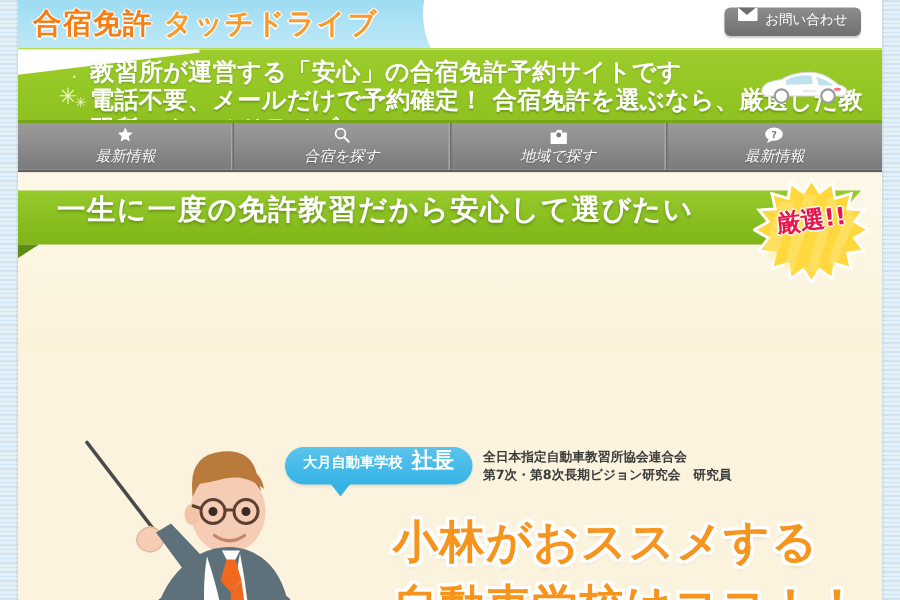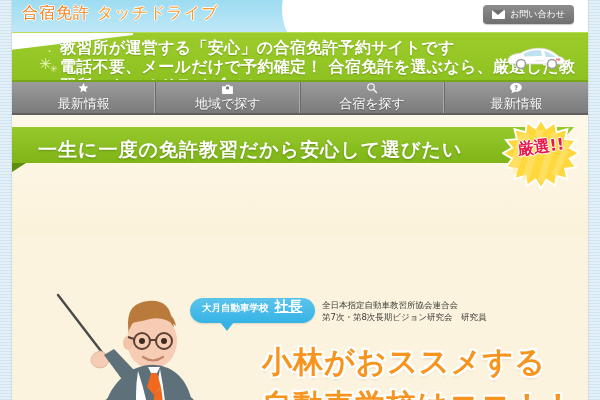--- a/index.html
+++ b/index.html
@@ -11,26 +11,26 @@
   }
   .page{position:absolute;left:12px;top:0;width:576px;height:400px;background:#ffffff;overflow:hidden;
         box-shadow:0 0 0 1px rgba(0,0,0,.06);}
 
   
   .header{position:relative;height:32px;background:#ffffff;}
   .hdr-sky{position:absolute;left:0;top:0;width:340px;height:32px;
            background:linear-gradient(#9ddcf2,#bfe8f7);}
   .hdr-sky:after{content:"";position:absolute;right:-40px;top:-46px;width:110px;height:110px;
            border-radius:50%;background:#ffffff;}
-  .site-title{position:absolute;left:10px;top:3px;font-size:16px;font-weight:normal;color:#f77e15;
+  .site-title{position:absolute;left:10px;top:3px;font-size:19px;font-weight:bold;color:#f77e15;
            letter-spacing:1px;text-shadow:0 1px 0 #fff,1px 0 0 #fff,-1px 0 0 #fff,0 -1px 0 #fff;}
   .site-title .t2{color:#f99a2c;margin-left:7px;}
   .contact-btn{position:absolute;right:14px;top:5px;height:19px;padding:0 9px;border-radius:4px;
            background:linear-gradient(#8d8d8d,#6f6f6f);color:#fff;font-size:9px;line-height:19px;
-           display:flex;align-items:center;gap:5px;box-shadow:0 1px 1px rgba(0,0,0,.2);}
+           display:flex;align-items:flex-start;gap:5px;box-shadow:0 1px 1px rgba(0,0,0,.2);}
   .mail-ico{width:13px;height:9px;background:#fff;position:relative;border-radius:1px;display:inline-block;}
   .mail-ico:after{content:"";position:absolute;left:0;top:0;width:0;height:0;
            border-left:6.5px solid transparent;border-right:6.5px solid transparent;border-top:5px solid #6f6f6f;}
 
   
   .lead{position:relative;height:47px;overflow:hidden;
         background:linear-gradient(#9ccc2b,#8ec220);
         border-top:1px solid #b7dd55;border-bottom:2px solid #76a617;}
   .lead:before{content:"";position:absolute;left:-10px;top:-16px;width:130px;height:26px;
         background:#ffffff;transform:rotate(-7deg);}
@@ -42,31 +42,31 @@
   .sp3{left:36px;top:14px;font-size:8px;}
   .car{position:absolute;right:22px;top:10px;width:62px;height:28px;}
 
   
   .nav{display:flex;height:31px;background:linear-gradient(#9b9b9b,#7b7b7b);
        border-bottom:2px solid #5f5f5f;}
   .nav-item{flex:1;position:relative;display:flex;flex-direction:column;align-items:center;
        justify-content:center;gap:1px;border-right:1px solid #6c6c6c;
        box-shadow:inset -1px 0 0 #a9a9a9;cursor:pointer;}
   .nav-item:last-child{border-right:none;box-shadow:none;}
-  .nav-label{font-size:13px;color:#ffffff;text-shadow:0 1px 1px rgba(0,0,0,.35);}
+  .nav-label{font-size:10px;color:#ffffff;text-shadow:0 1px 1px rgba(0,0,0,.35);font-style:italic;}
   .nav-ico{height:11px;display:flex;align-items:center;justify-content:center;color:#fff;}
 
   
   .stage{position:relative;height:288px;background:#fbf3dd;}
   .stage-fade{position:absolute;left:0;top:0;right:0;height:120px;
        background:linear-gradient(#fdf8e9,#fbf2da);}
 
   
   .ribbon{position:absolute;left:0;top:12px;width:546px;height:36px;
-       background:linear-gradient(#96c92c,#7fb518);display:flex;align-items:flex-end;}
+       background:linear-gradient(#96c92c,#7fb518);display:flex;align-items:flex-start;}
   .ribbon-txt{margin-left:26px;color:#ffffff;font-size:19px;font-weight:bold;letter-spacing:1px;
        text-shadow:0 1px 2px rgba(70,110,5,.55);}
   .rib-tail-l{position:absolute;left:0;top:48px;width:0;height:0;
        border-left:14px solid #5d8d10;border-bottom:9px solid transparent;}
   .rib-tail-r{position:absolute;left:546px;top:12px;width:0;height:0;
        border-top:18px solid #96c92c;border-bottom:18px solid #7fb518;border-right:16px solid transparent;}
 
   
   .burst{position:absolute;right:8px;top:4px;width:78px;height:70px;}
   .burst-txt{position:absolute;right:8px;top:22px;width:78px;text-align:center;
@@ -75,21 +75,21 @@
 
   
   .bubble{position:absolute;left:178px;top:183px;height:25px;border-radius:13px;
        background:linear-gradient(#5cc4ec,#35b3e5);display:flex;align-items:baseline;gap:6px;
        padding:0 12px;box-shadow:0 1px 2px rgba(0,0,0,.12);}
   .bubble:after{content:"";position:absolute;left:30px;bottom:-8px;width:0;height:0;
        border-left:7px solid transparent;border-right:7px solid transparent;border-top:9px solid #35b3e5;}
   .bub-small{font-size:9.5px;font-weight:bold;color:#ffffff;}
   .bub-big{font-size:14px;font-weight:bold;color:#ffffff;text-decoration:underline;}
   .affil{position:absolute;left:310px;top:184px;font-size:8.5px;color:#3b3b3b;line-height:12px;
-       white-space:pre-line;font-weight:normal;}
+       white-space:pre-line;font-weight:bold;}
 
   
   .bighead{position:absolute;left:250px;top:225px;font-size:30px;font-weight:bold;color:#f7941d;
        line-height:43px;letter-spacing:1px;white-space:pre-line;
        text-shadow:0 2px 0 #fff,2px 0 0 #fff,-2px 0 0 #fff,0 -2px 0 #fff,
                    2px 2px 0 #fff,-2px 2px 0 #fff,2px -2px 0 #fff,-2px -2px 0 #fff,
                    0 3px 3px rgba(0,0,0,.10);}
 
   
   .person{position:absolute;left:30px;top:178px;width:200px;height:170px;}
@@ -131,35 +131,35 @@
     <div class="nav-item">
       <span class="nav-ico">
         <svg width="13" height="12" viewBox="0 0 24 24">
             <path fill="#ffffff" d="M12 2l2.9 6.3 6.9.8-5.1 4.7 1.4 6.8L12 17.2 5.9 20.6l1.4-6.8L2.2 9.1l6.9-.8z"></path>
           </svg>
       </span>
       <span class="nav-label">最新情報</span>
     </div>
     <div class="nav-item">
       <span class="nav-ico">
+        <svg width="12" height="12" viewBox="0 0 24 24">
+            <circle cx="10" cy="10" r="6.5" fill="none" stroke="#ffffff" stroke-width="2.2"></circle>
+            <line x1="15" y1="15" x2="21" y2="21" stroke="#ffffff" stroke-width="2.4" stroke-linecap="round"></line>
+          </svg>
+      </span>
+      <span class="nav-label">合宿を探す</span>
+    </div>
+    <div class="nav-item">
+      <span class="nav-ico">
         <svg width="13" height="11" viewBox="0 0 24 20">
             <path fill="#ffffff" d="M2 6h6l2-3h6v3h6v14H2z"></path>
             <circle cx="12" cy="9" r="3" fill="#7b7b7b"></circle>
           </svg>
       </span>
       <span class="nav-label">地域で探す</span>
-    </div>
-    <div class="nav-item">
-      <span class="nav-ico">
-        <svg width="12" height="12" viewBox="0 0 24 24">
-            <circle cx="10" cy="10" r="6.5" fill="none" stroke="#ffffff" stroke-width="2.2"></circle>
-            <line x1="15" y1="15" x2="21" y2="21" stroke="#ffffff" stroke-width="2.4" stroke-linecap="round"></line>
-          </svg>
-      </span>
-      <span class="nav-label">合宿を探す</span>
     </div>
     <div class="nav-item">
       <span class="nav-ico">
         <svg width="14" height="12" viewBox="0 0 24 20">
             <ellipse cx="12" cy="9" rx="10" ry="7.5" fill="#ffffff"></ellipse>
             <path d="M6 14l-2 5 7-3z" fill="#ffffff"></path>
             <text x="12" y="13" font-size="11" font-weight="bold" text-anchor="middle" fill="#7b7b7b" font-family="DejaVu Sans">?</text>
           </svg>
       </span>
       <span class="nav-label">最新情報</span>

